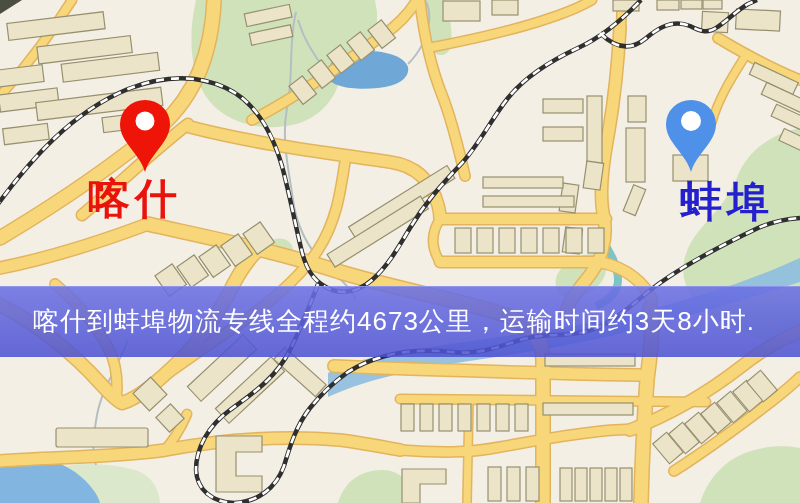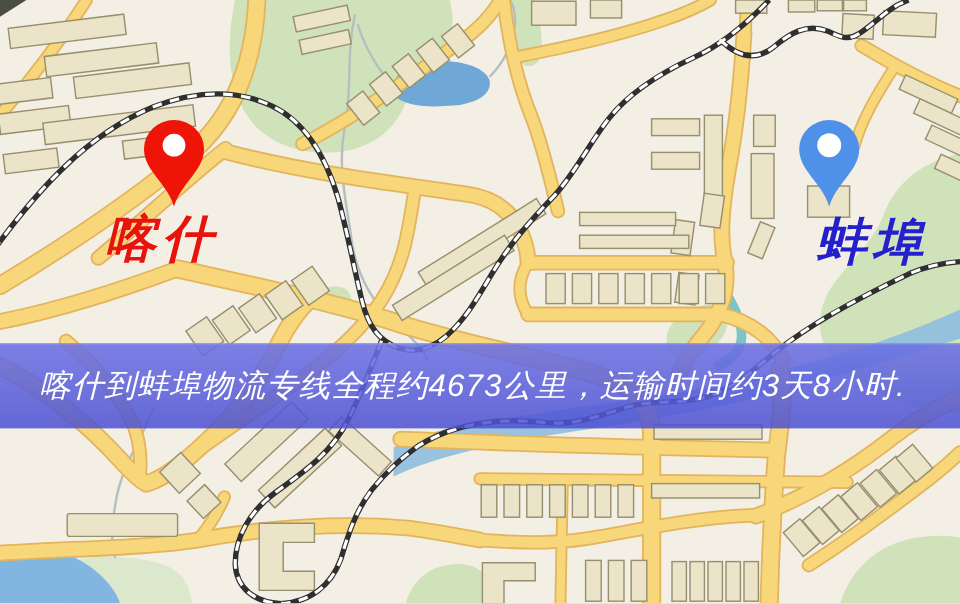--- a/index.html
+++ b/index.html
@@ -1,17 +1,17 @@
 <!DOCTYPE html>
 <html><head>
 <meta charset="utf-8">
 <style>
   html,body{margin:0;padding:0;background:#ddd;}
   #stage{position:relative;width:800px;height:503px;overflow:hidden;
-         font-family:"Liberation Sans","DejaVu Sans",sans-serif;background:#f4efe5;font-style:italic;}
+         font-family:"Liberation Sans","DejaVu Sans",sans-serif;background:#f4efe5;}
   #map-svg{position:absolute;left:0;top:0;width:800px;height:503px;display:block;}
   .city-label{position:absolute;font-weight:bold;font-size:42px;letter-spacing:5px;
               line-height:1;white-space:nowrap;text-shadow:0 0 2px rgba(255,255,255,.35);}
   #origin-label{left:88px;top:178px;color:#e8130a;}
   #dest-label{left:680px;top:181px;color:#2320cc;}
   #info-banner{position:absolute;left:0;top:286px;width:800px;height:71px;
                background:linear-gradient(rgba(108,113,228,.88),rgba(76,81,210,.86));
                box-shadow:inset 0 1px 0 rgba(160,165,240,.6);}
   #info-banner .banner-text{color:#fff;font-size:26px;font-weight:500;letter-spacing:1px;
                line-height:71px;padding-left:33px;white-space:nowrap;}

